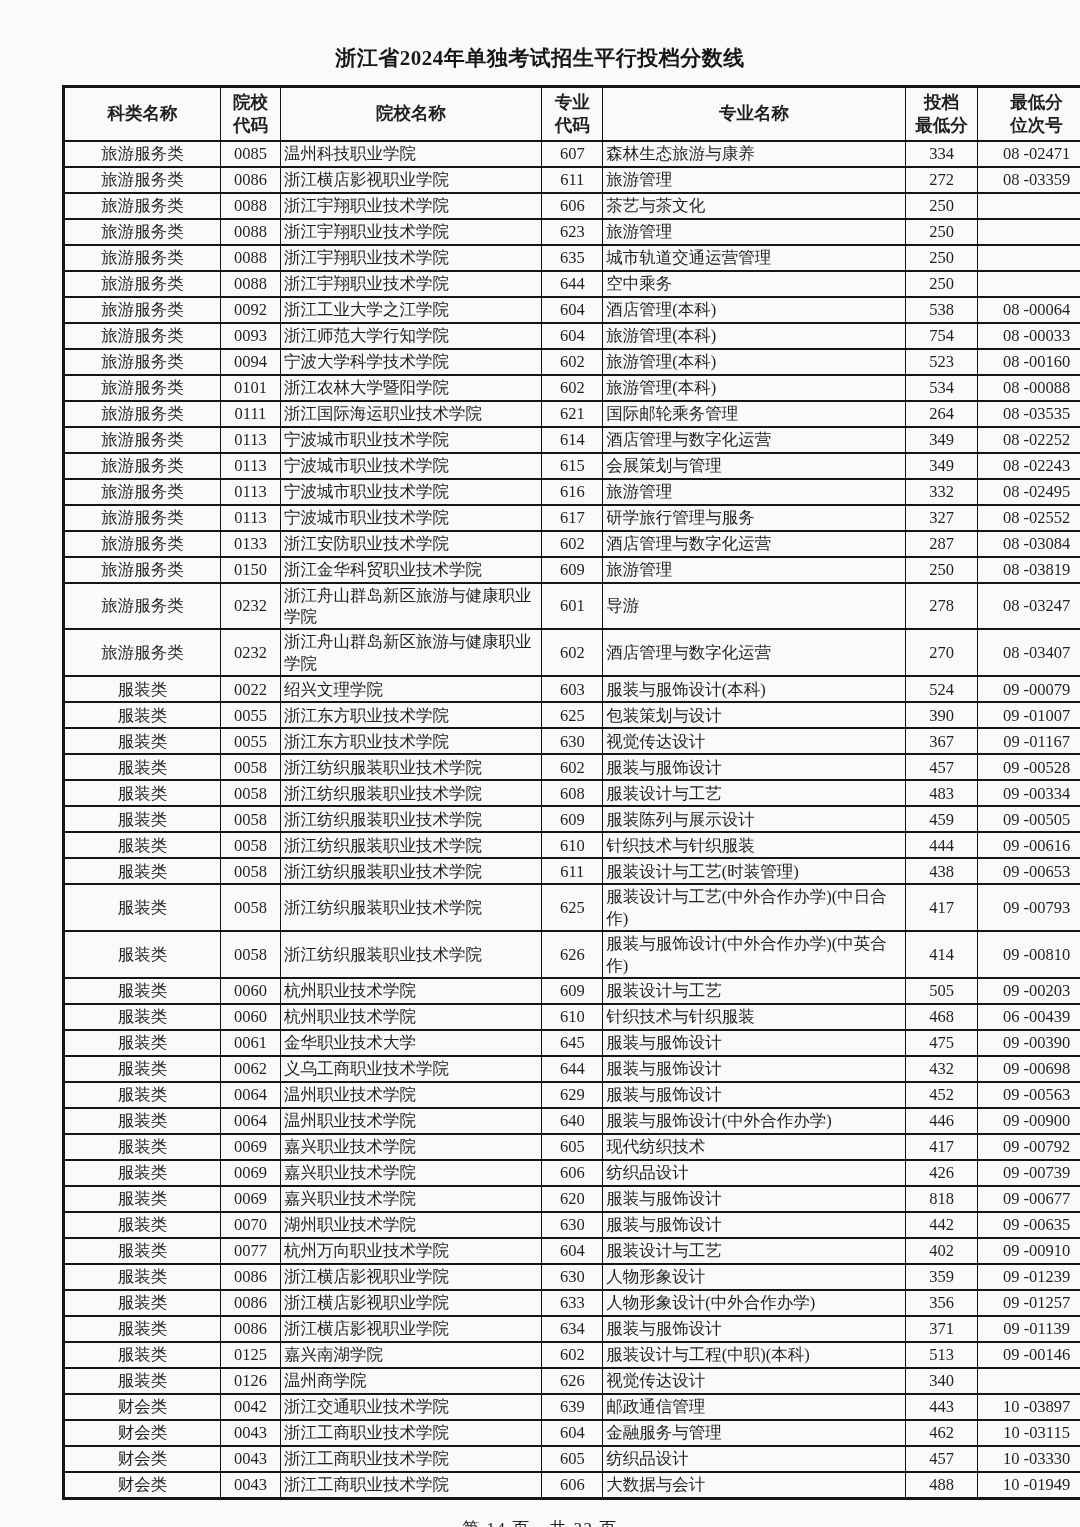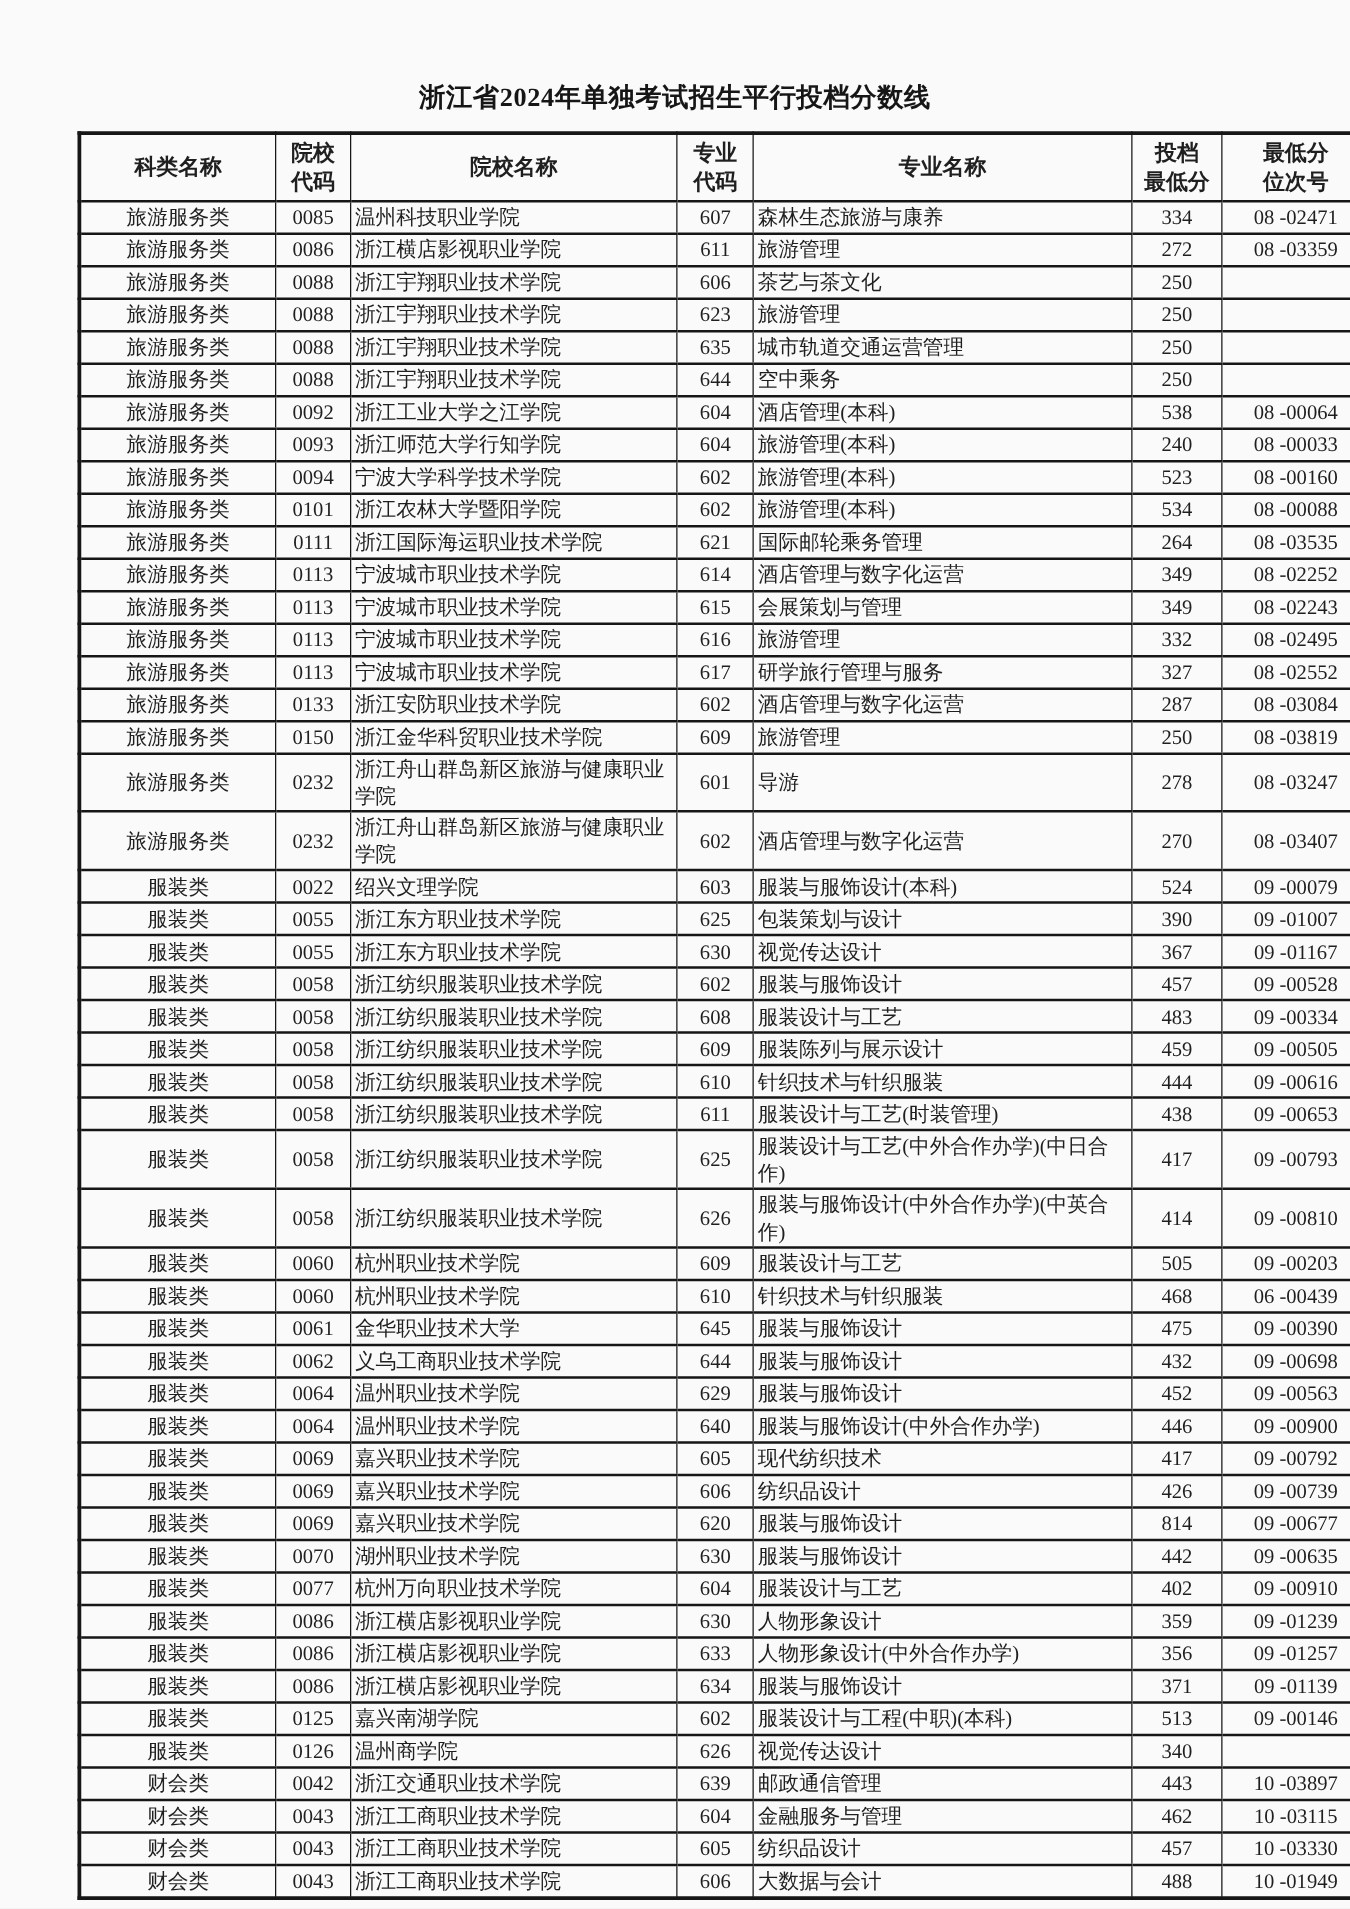--- a/index.html
+++ b/index.html
@@ -6,21 +6,21 @@
     margin: 0;
     padding: 0;
     background: #e9e9e9;
   }
   .page {
     position: relative;
     width: 1080px;
     height: 1527px;
     margin: 0 auto;
     box-sizing: border-box;
-    padding: 64px 22px 0 22px;
+    padding: 44px 22px 0 22px;
     background: #fafafa;
     color: #1f1f1f;
     font-family: "Liberation Serif", "DejaVu Serif", serif;
     overflow: hidden;
   }
   .doc-title {
     margin: 0 0 13px 0;
     text-align: center;
     font-size: 21px;
     font-weight: bold;
@@ -170,21 +170,21 @@
           <td class="col5">酒店管理(本科)</td>
           <td class="col6">538</td>
           <td class="col7">08 -00064</td>
         </tr>
         <tr>
           <td class="col1">旅游服务类</td>
           <td class="col2">0093</td>
           <td class="col3">浙江师范大学行知学院</td>
           <td class="col4">604</td>
           <td class="col5">旅游管理(本科)</td>
-          <td class="col6">240</td>
+          <td class="col6">754</td>
           <td class="col7">08 -00033</td>
         </tr>
         <tr>
           <td class="col1">旅游服务类</td>
           <td class="col2">0094</td>
           <td class="col3">宁波大学科学技术学院</td>
           <td class="col4">602</td>
           <td class="col5">旅游管理(本科)</td>
           <td class="col6">523</td>
           <td class="col7">08 -00160</td>
@@ -440,21 +440,21 @@
           <td class="col5">纺织品设计</td>
           <td class="col6">426</td>
           <td class="col7">09 -00739</td>
         </tr>
         <tr>
           <td class="col1">服装类</td>
           <td class="col2">0069</td>
           <td class="col3">嘉兴职业技术学院</td>
           <td class="col4">620</td>
           <td class="col5">服装与服饰设计</td>
-          <td class="col6">814</td>
+          <td class="col6">818</td>
           <td class="col7">09 -00677</td>
         </tr>
         <tr>
           <td class="col1">服装类</td>
           <td class="col2">0070</td>
           <td class="col3">湖州职业技术学院</td>
           <td class="col4">630</td>
           <td class="col5">服装与服饰设计</td>
           <td class="col6">442</td>
           <td class="col7">09 -00635</td>

